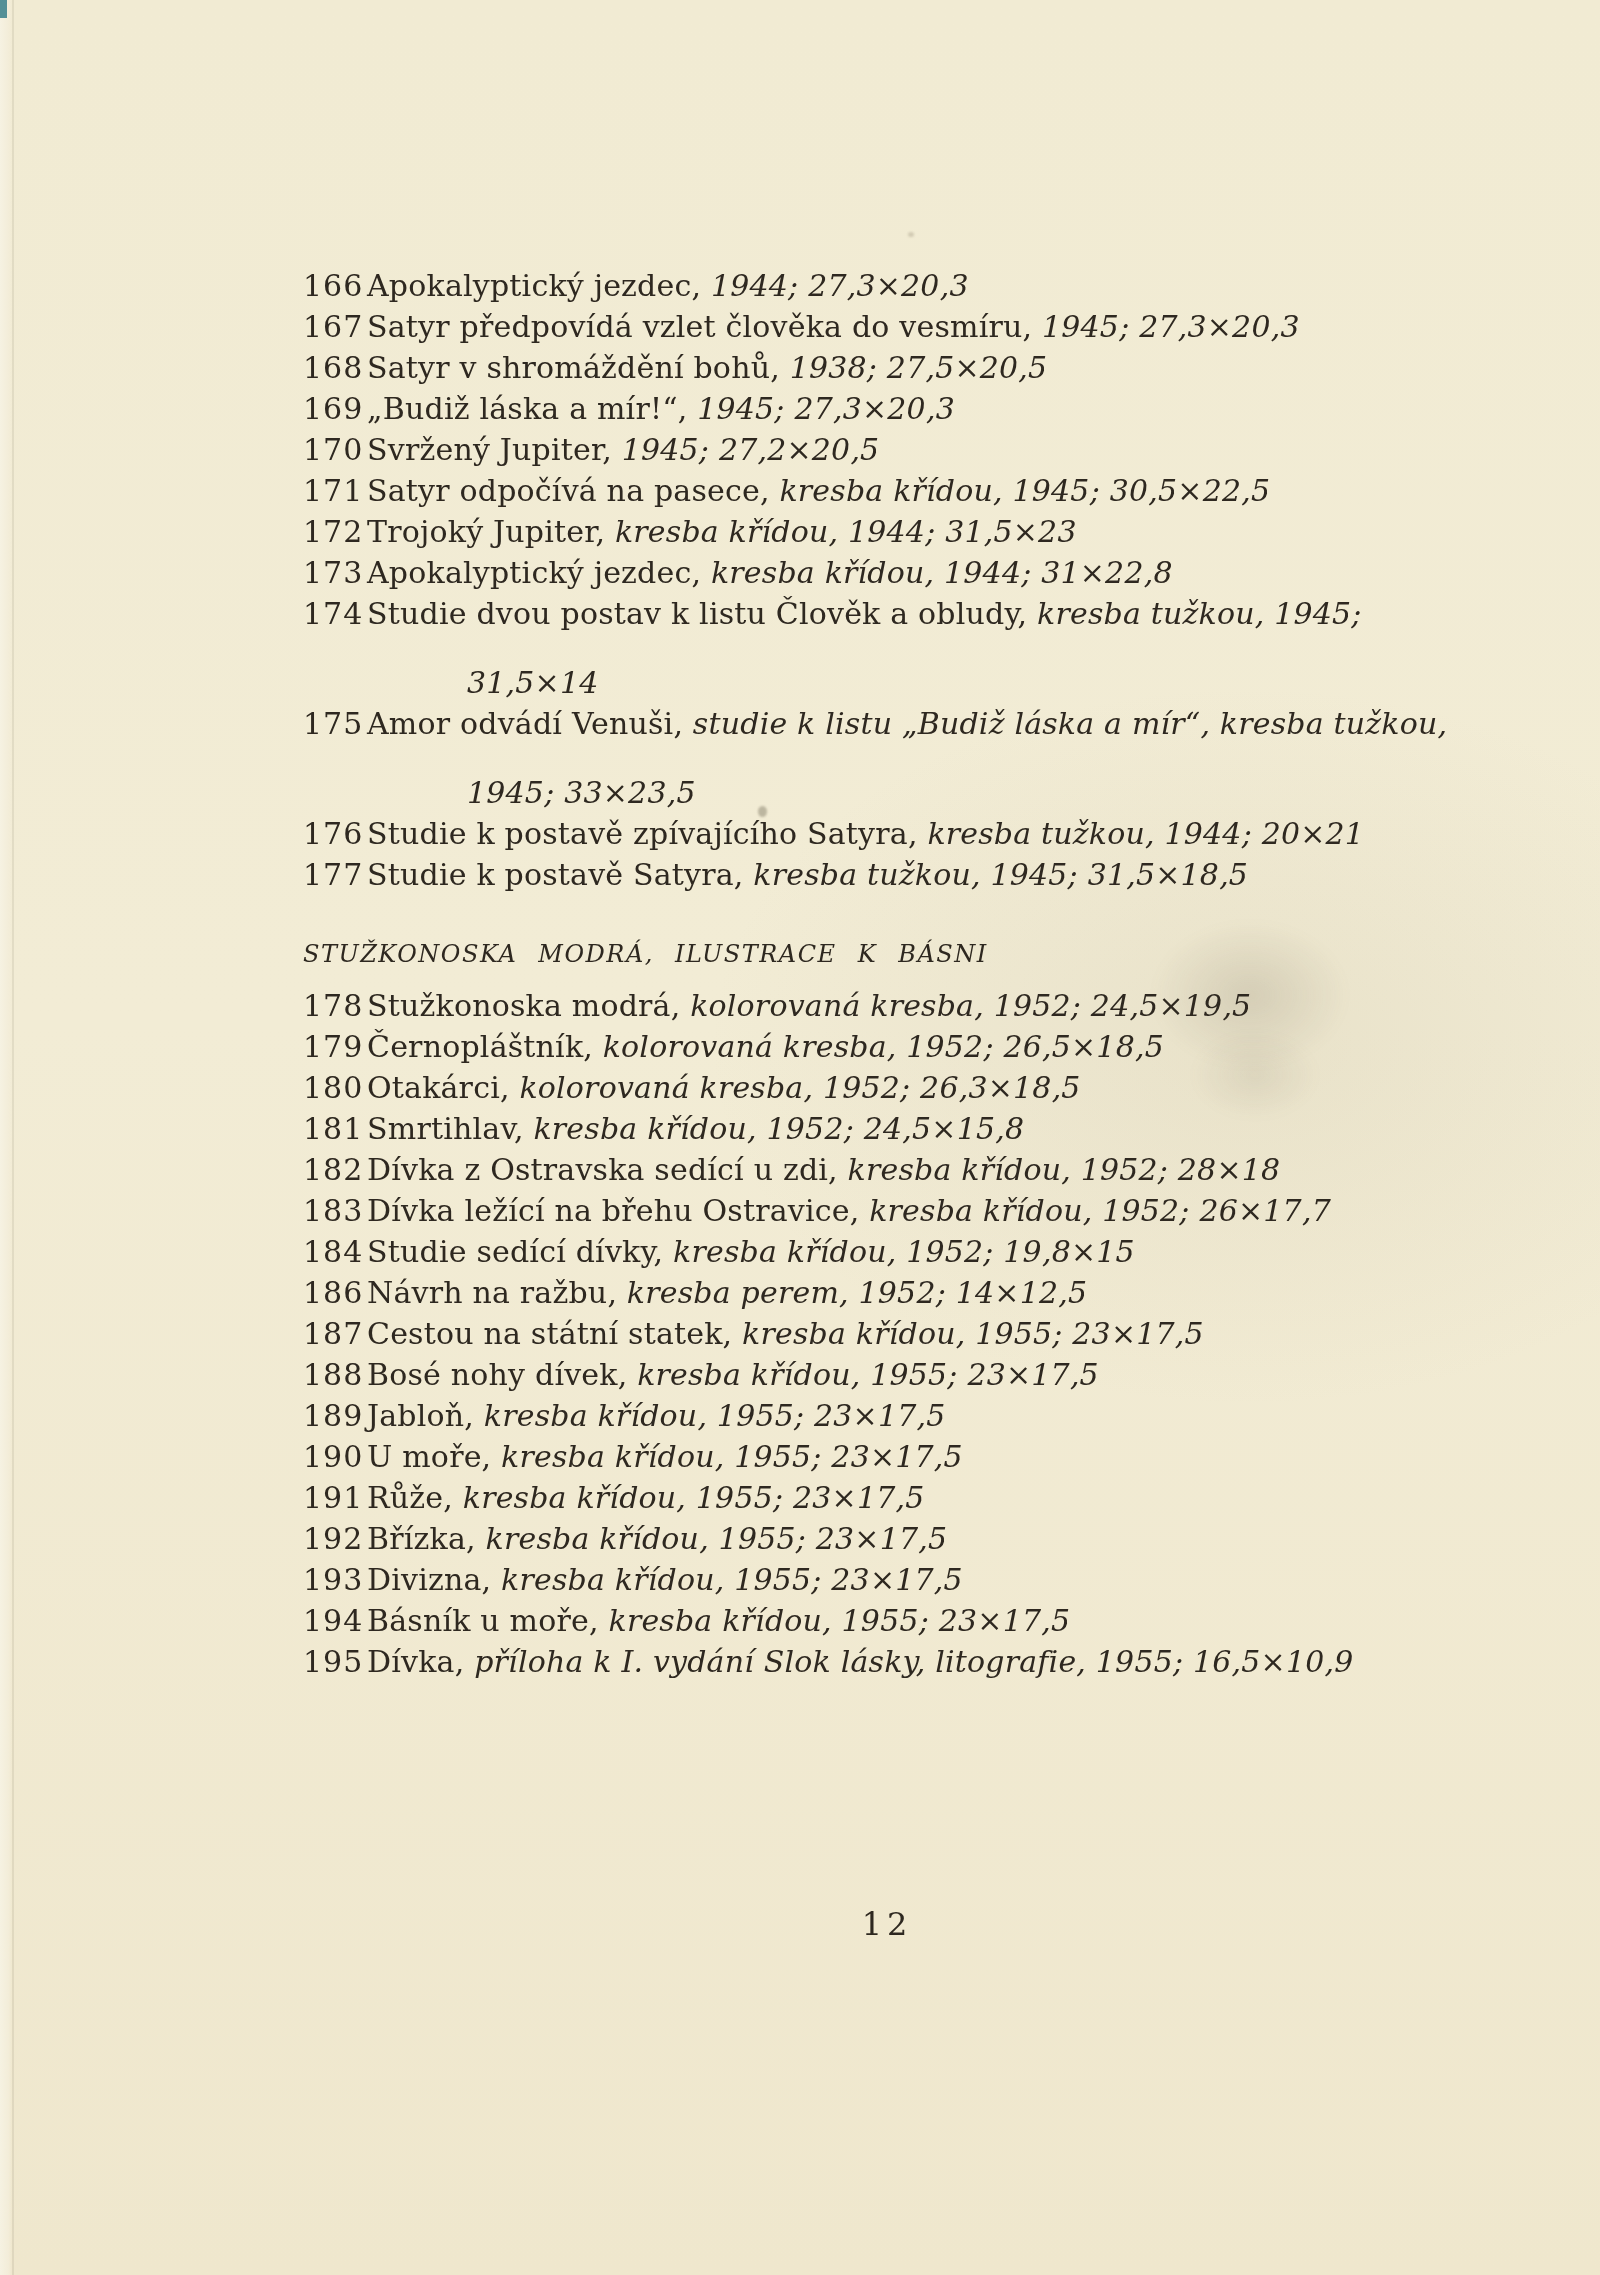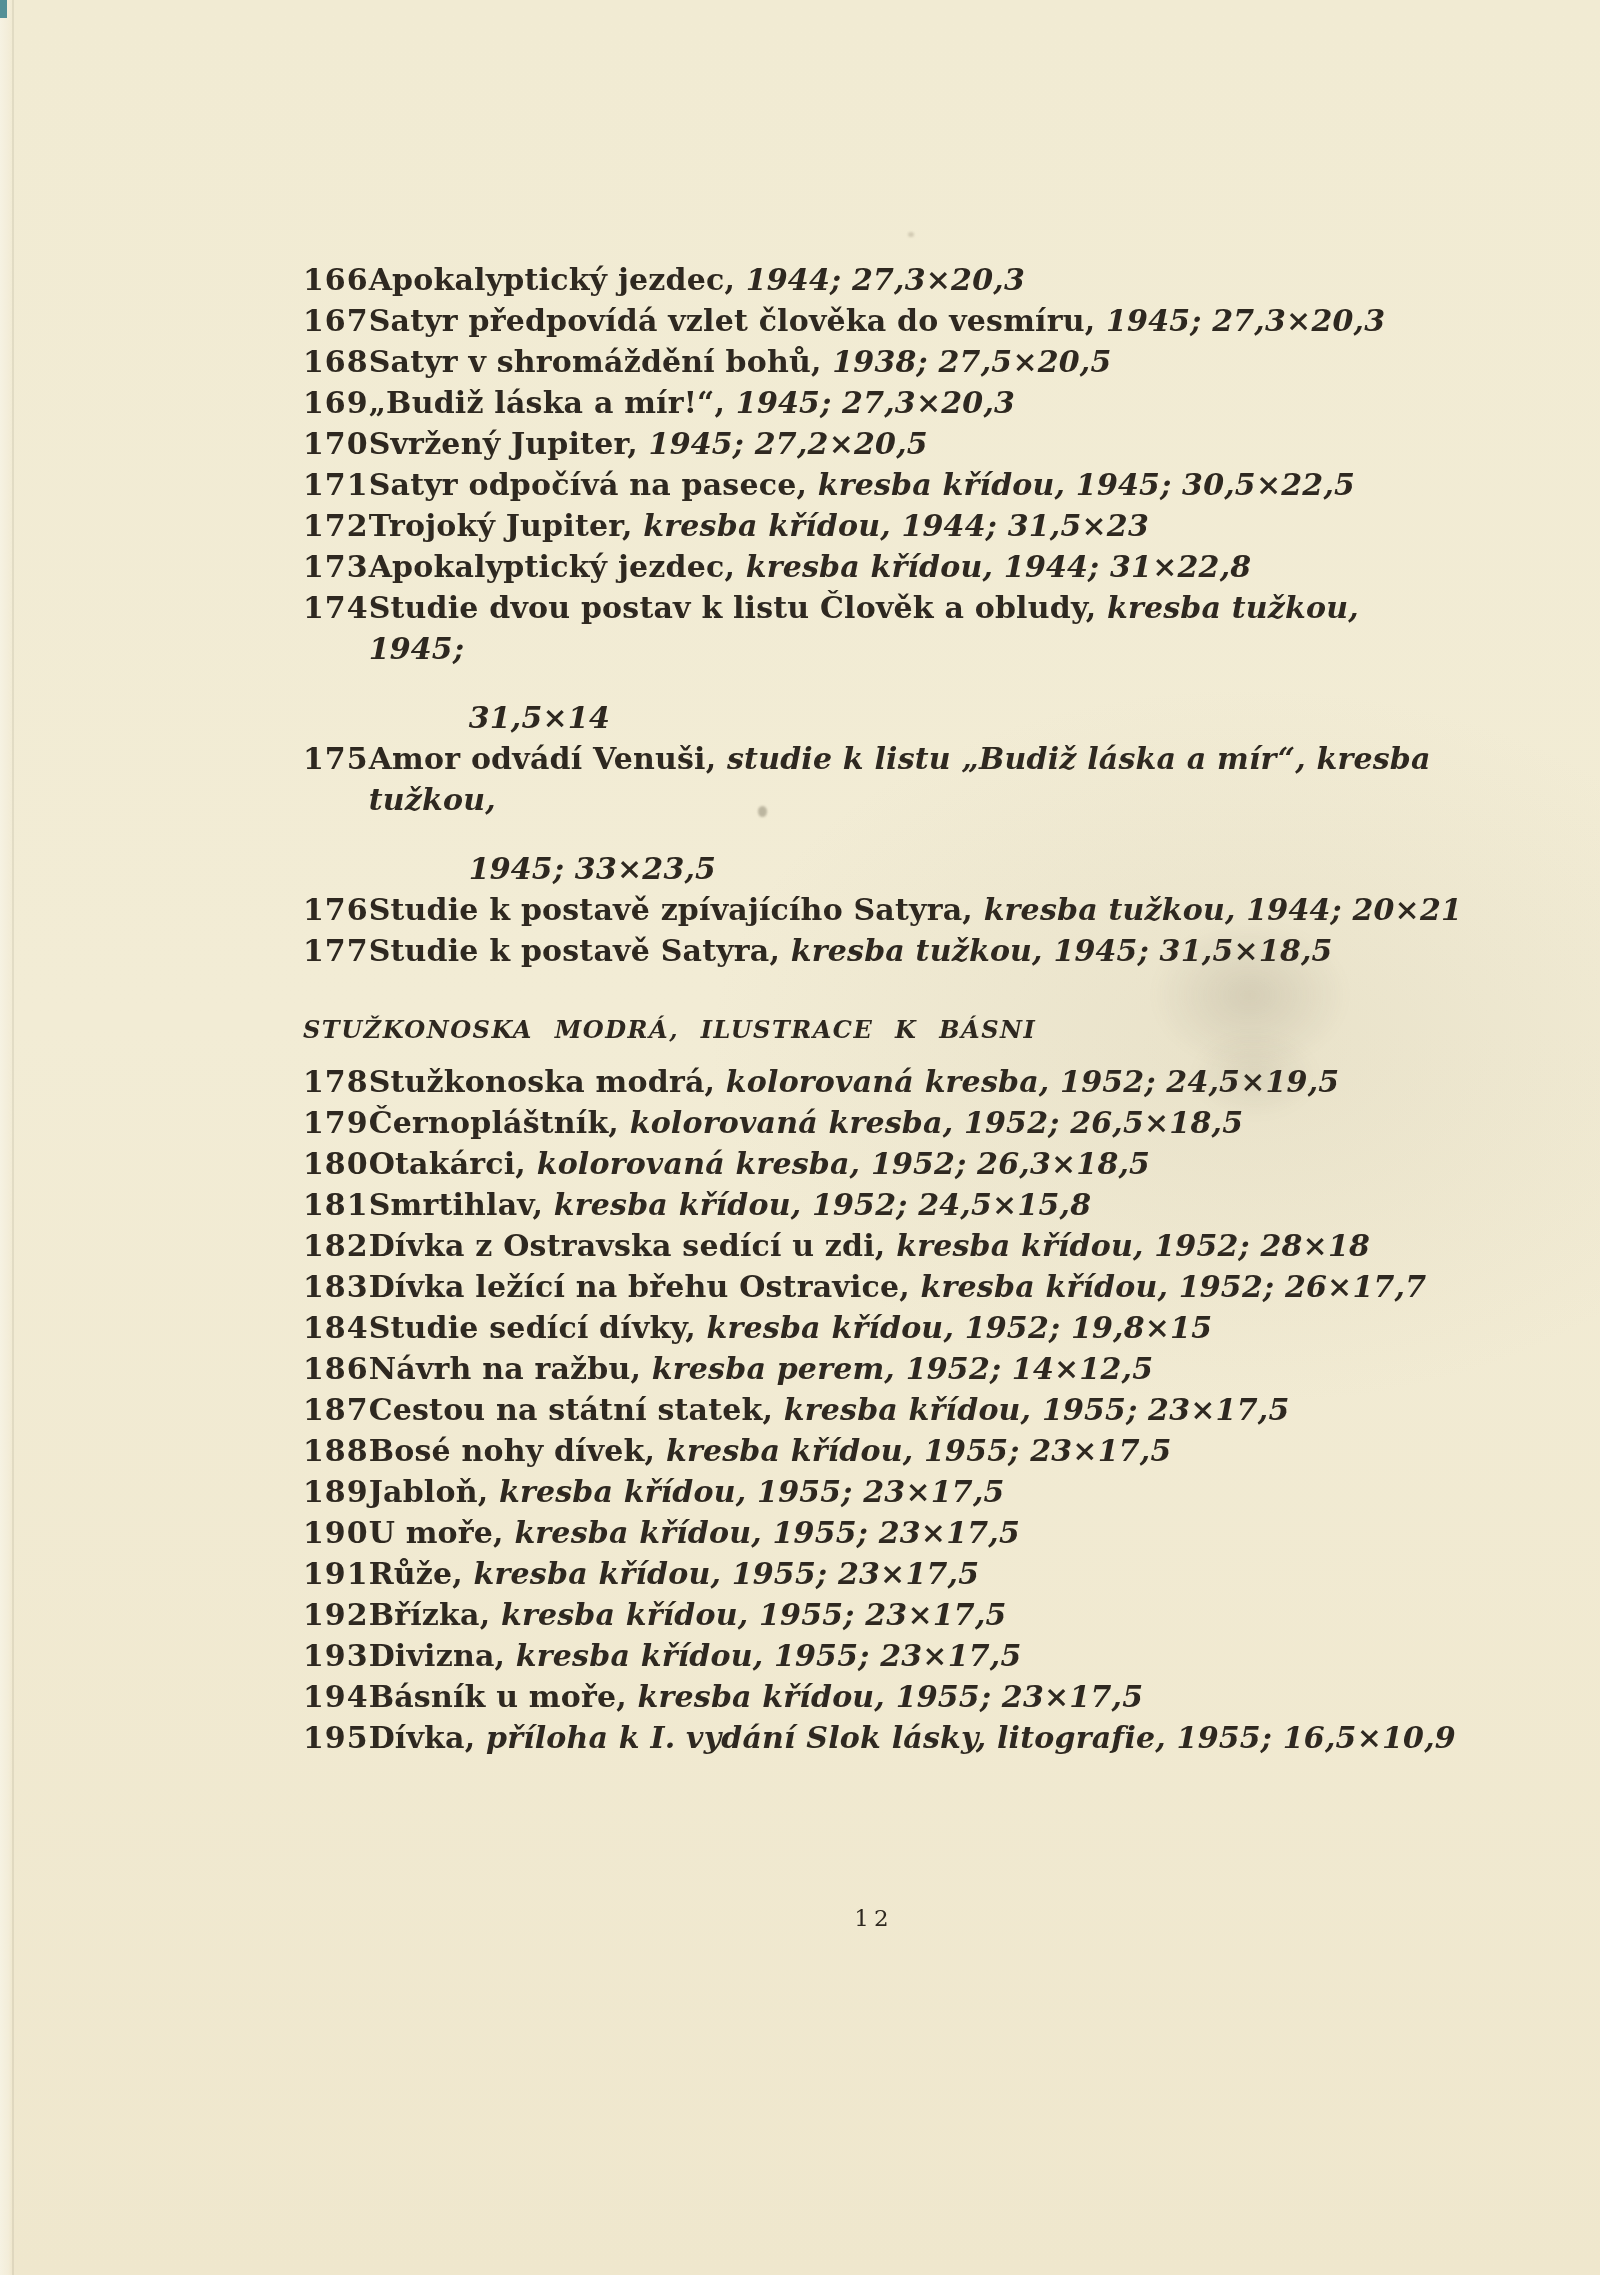--- a/index.html
+++ b/index.html
@@ -66,26 +66,25 @@
     left: 908px; top: 232px;
     width: 6px; height: 5px;
     border-radius: 50%;
     background: rgba(120,108,84,0.25);
     filter: blur(1px);
   }
   
   .content {
     position: absolute;
     left: 303px;
-    top: 259px;
+    top: 265px;
     width: 1160px;
     font-size: 30px;
     line-height: 41px;
     letter-spacing: 0.2px;
-    font-weight: bold;
   }
   .entry-row {
     display: flex;
     align-items: baseline;
   }
   .entry-num {
     flex: 0 0 64px;
     letter-spacing: 1px;
   }
   .entry-text {
@@ -103,24 +102,24 @@
     font-style: italic;
     font-size: 24px;
     line-height: 50px;
     letter-spacing: 1.5px;
     word-spacing: 12px;
     margin: 34px 0 6px 0;
   }
   .page-number {
     position: absolute;
     top: 1905px;
-    left: 299px;
+    left: 312px;
     width: 1150px;
     text-align: center;
-    font-size: 23px;
+    font-size: 32px;
     letter-spacing: 5px;
   }
 </style>
 </head>
 <body>
 
 <div class="page">
   <div class="edge-band"></div>
   <div class="edge-line"></div>
   <div class="teal-mark"></div>

